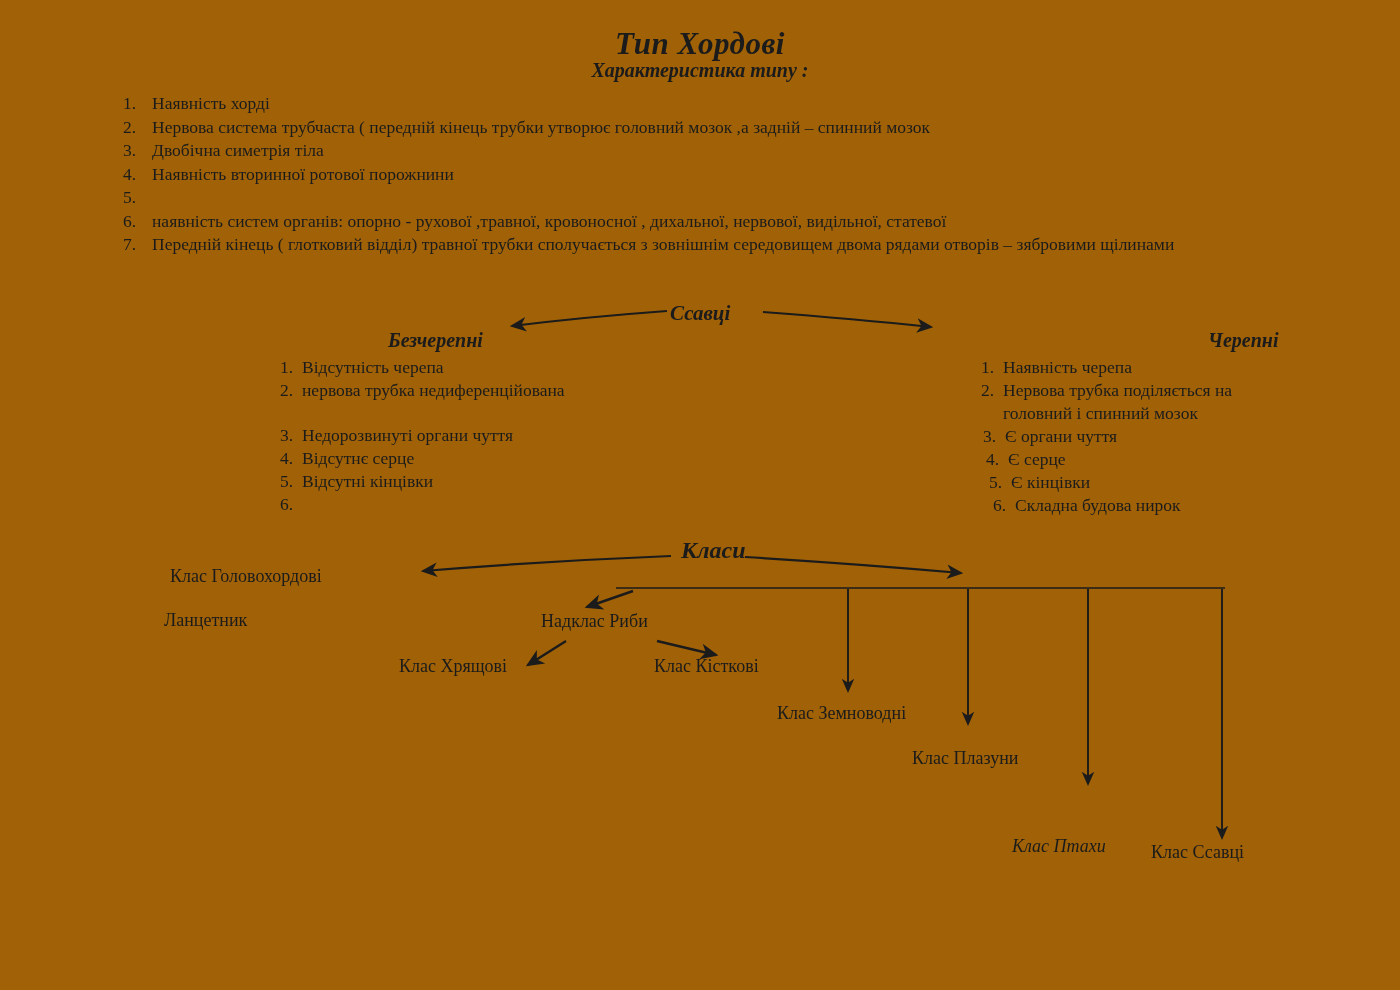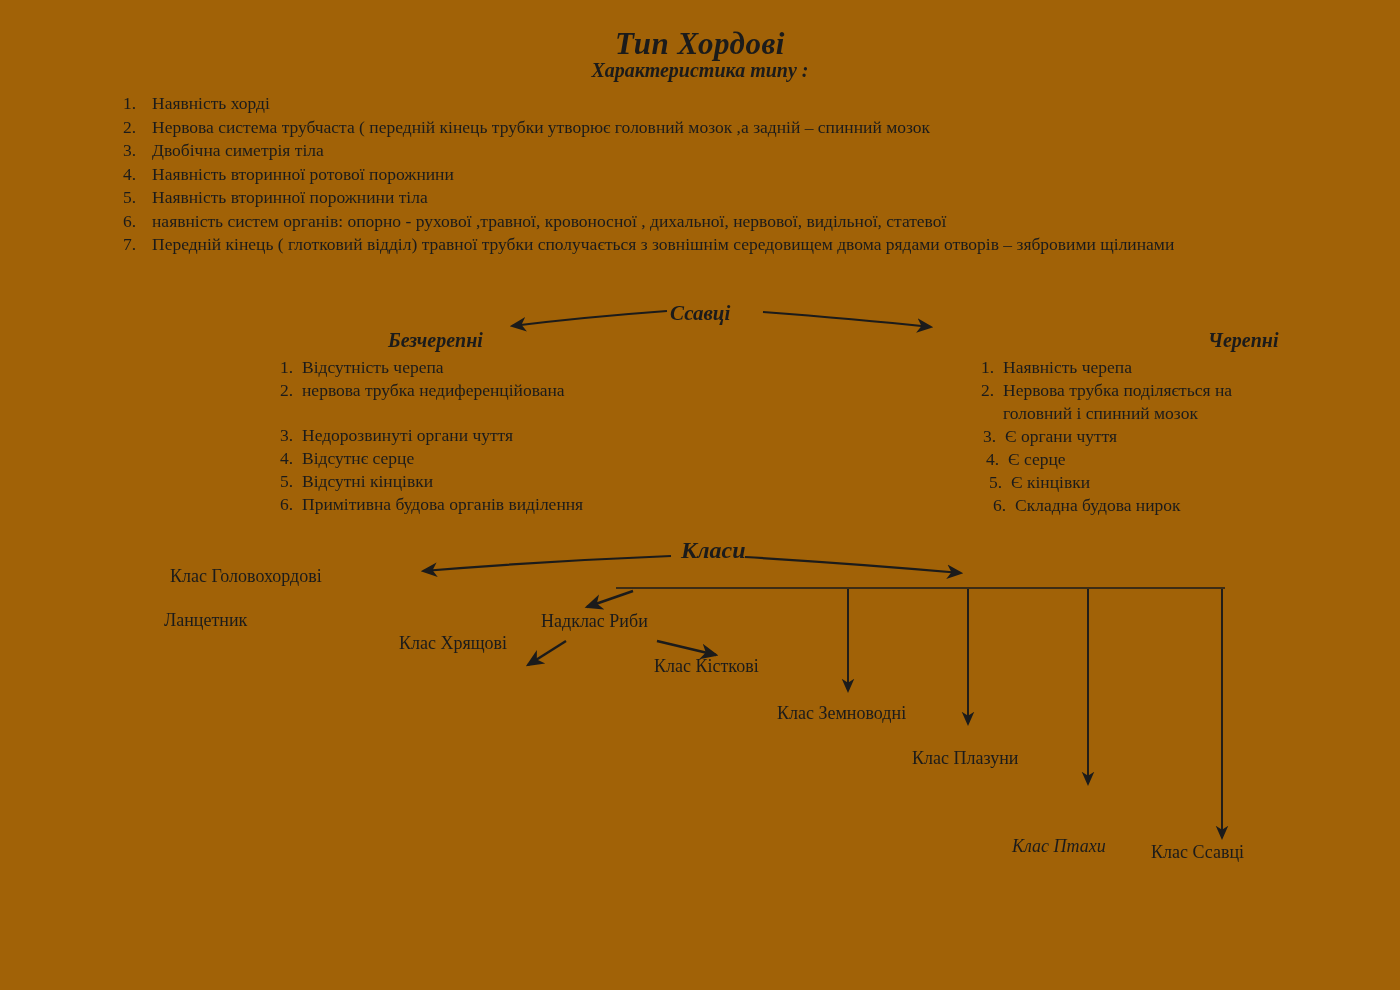--- a/index.html
+++ b/index.html
@@ -38,21 +38,21 @@
     position:absolute;font-weight:bold;font-style:italic;margin:0;
   }
   .subtype-heading{left:670px;top:301px;font-size:21px;}
   .acrania-heading{left:388px;top:329px;font-size:20px;text-align:right;}
   .craniata-heading{left:1208px;top:329px;font-size:20px;}
   .classes-heading{left:681px;top:537px;font-size:24px;}
   .tree-label{position:absolute;font-size:18px;white-space:nowrap;}
   .lbl-cephalochordata{left:170px;top:566px;}
   .lbl-lancelet{left:164px;top:610px;}
   .lbl-fish-superclass{left:541px;top:611px;}
-  .lbl-fish-class-0{left:399px;top:633px;}
+  .lbl-fish-class-0{left:399px;top:656px;}
   .lbl-fish-class-1{left:654px;top:656px;}
   .lbl-other-0{left:777px;top:703px;}
   .lbl-other-1{left:912px;top:748px;}
   .lbl-other-2{left:1012px;top:836px;font-style:italic;}
   .lbl-other-3{left:1151px;top:842px;}
 </style>
 </head>
 <body>
 
 <div class="page">
@@ -98,21 +98,20 @@
       <div class="li">
         <span class="num">3.</span>
         <span class="txt">Двобічна симетрія тіла</span>
       </div>
       <div class="li">
         <span class="num">4.</span>
         <span class="txt">Наявність вторинної ротової порожнини</span>
       </div>
       <div class="li">
         <span class="num">5.</span>
-        <span class="txt">Наявність вторинної порожнини тіла</span>
       </div>
       <div class="li">
         <span class="num">6.</span>
         <span class="txt">наявність систем органів: опорно - рухової ,травної, кровоносної , дихальної, нервової, видільної, статевої</span>
       </div>
       <div class="li">
         <span class="num">7.</span>
         <span class="txt">Передній кінець ( глотковий відділ) травної трубки сполучається з зовнішнім середовищем двома рядами отворів – зябровими щілинами</span>
       </div>
     </div>
@@ -136,21 +135,20 @@
       <div class="li">
         <span class="num">4.</span>
         <span class="txt">Відсутнє серце</span>
       </div>
       <div class="li">
         <span class="num">5.</span>
         <span class="txt">Відсутні кінцівки</span>
       </div>
       <div class="li">
         <span class="num">6.</span>
-        <span class="txt">Примітивна будова органів виділення</span>
       </div>
     </div>
 
   <h4 class="sec-heading craniata-heading">Черепні</h4>
   <div class="sub-list right-list">
       <div class="li">
         <span class="num">1.</span>
         <span class="txt">Наявність черепа</span>
       </div>
       <div class="li">

